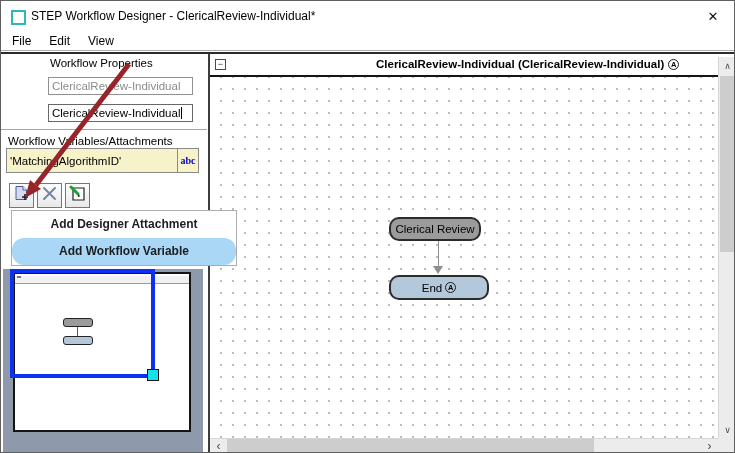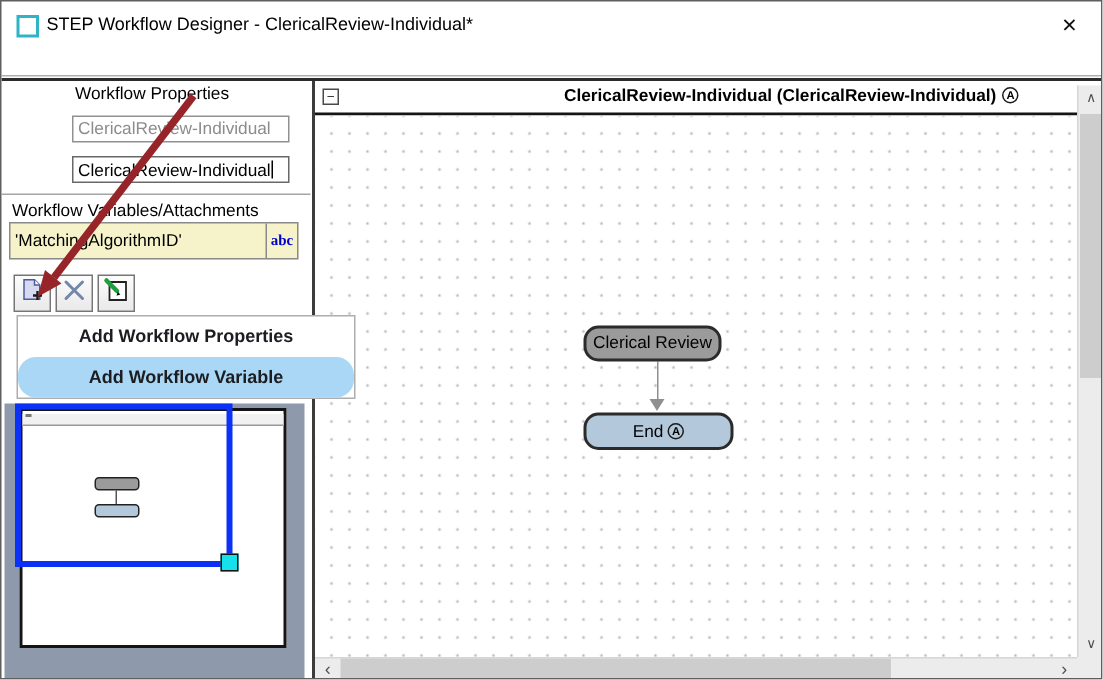--- a/index.html
+++ b/index.html
@@ -79,21 +79,21 @@
 
   
   .canvas-left-border { left:207px; top:53px; width:2px; height:400px; background:#3c3c3c; }
   .canvas-header { left:209px; top:54px; width:508px; height:20px; background:#fff; border-bottom:2px solid #151515; box-sizing:content-box; }
   .collapse-box {
     position:absolute; left:5px; top:4px; width:11px; height:11px; box-sizing:border-box;
     border:1px solid #4a4a4a; background:#fdfdfd; font-size:9px; line-height:8px; text-align:center; color:#333;
   }
   .canvas-title {
     position:absolute; left:166px; top:3px; font-size:11.5px; font-weight:bold; white-space:nowrap;
-    display:flex; align-items:flex-start; gap:4px;
+    display:flex; align-items:flex-end; gap:4px;
   }
   .state-icon {
     display:inline-flex; width:11px; height:11px; box-sizing:border-box;
     border:1px solid #1a1a1a; border-radius:50%;
     align-items:center; justify-content:center;
     font-size:7.5px; font-weight:bold; line-height:1;
   }
   .canvas-body {
     left:209px; top:76px; width:508px; height:361px; background:#fff;
     background-image:radial-gradient(circle, #bdbdbd 0.9px, transparent 1.1px);
@@ -127,20 +127,25 @@
 <body>
 
 <div class="window">
 
   <div class="abs titlebar-icon"></div>
   <div class="abs window-title">STEP Workflow Designer - ClericalReview-Individual*</div>
   <div class="abs close-btn">
       <span>✕</span>
     </div>
 
+  <div class="abs menubar">
+    <div class="menu-item">File</div>
+    <div class="menu-item">Edit</div>
+    <div class="menu-item">View</div>
+  </div>
   <div class="abs sep-gray"></div>
   <div class="abs sep-dark"></div>
 
   <div class="abs sec-title" style="left:9px; top:56px;margin-left:40px;">Workflow Properties</div>
 
   <div class="abs lbl" style="left:10px; top:79px;">ID</div>
   <div class="abs field field-disabled" style="left:47px; top:76px;"><span>ClericalReview-Individual</span></div>
 
   <div class="abs lbl" style="left:9px; top:106px;">Name</div>
   <div class="abs field field-edit" style="left:47px; top:103px;"><span>ClericalReview-Individual</span><span class="caret"></span></div>
@@ -173,21 +178,21 @@
     <span>
       <svg width="17" height="17" viewBox="0 0 17 17">
         <path d="M4 3 h11 v12 h-11 z" fill="#ffffff" stroke="#222" stroke-width="1.2"></path>
         <path d="M2 2 L9 9" stroke="#1f9e3d" stroke-width="3" stroke-linecap="round"></path>
         <path d="M9.5 9.5 l1.8 1.8 l-2.6 0.8 z" fill="#111"></path>
       </svg>
     </span>
   </div>
 
   <div class="abs context-menu">
-    <div class="cm-item">Add Workflow Properties</div>
+    <div class="cm-item">Add Designer Attachment</div>
     <div class="cm-item hl">Add Workflow Variable</div>
   </div>
 
   <div class="abs minimap">
     <div class="mm-page">
       <div class="mm-strip">
           <div class="mm-dash"></div>
         </div>
       <div class="mm-node mm-node-gray"></div>
       <div class="mm-link"></div>

